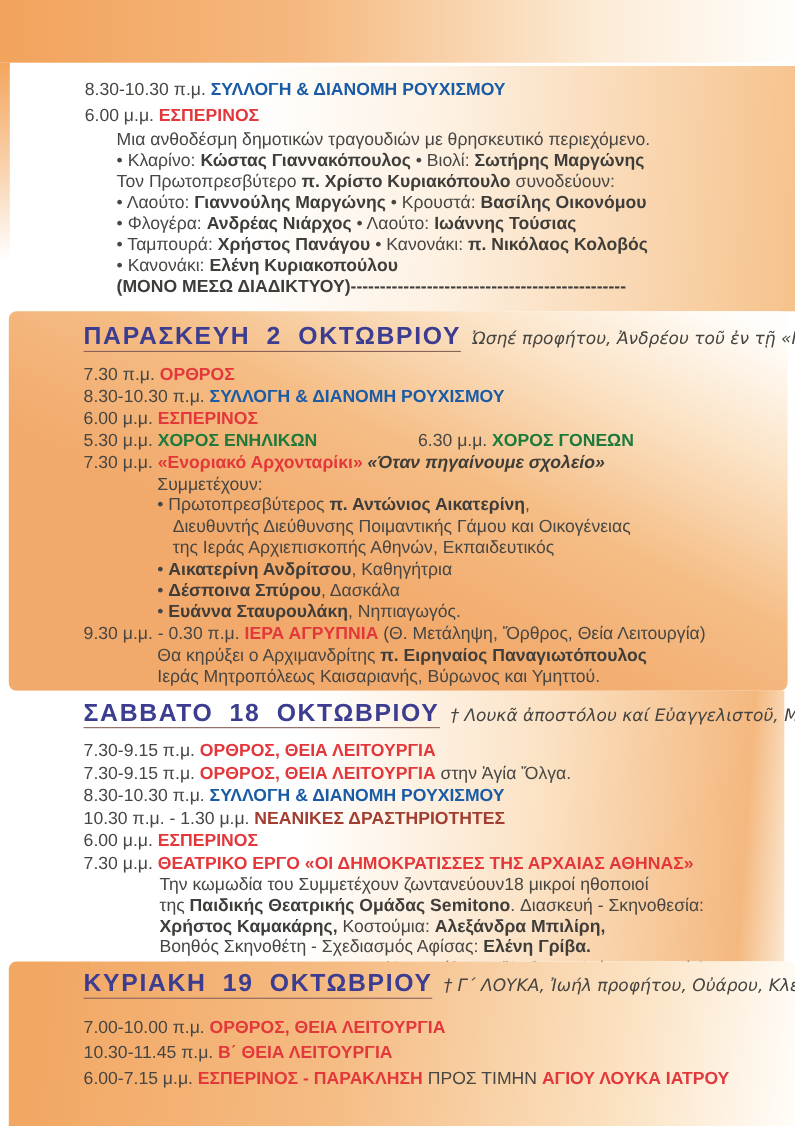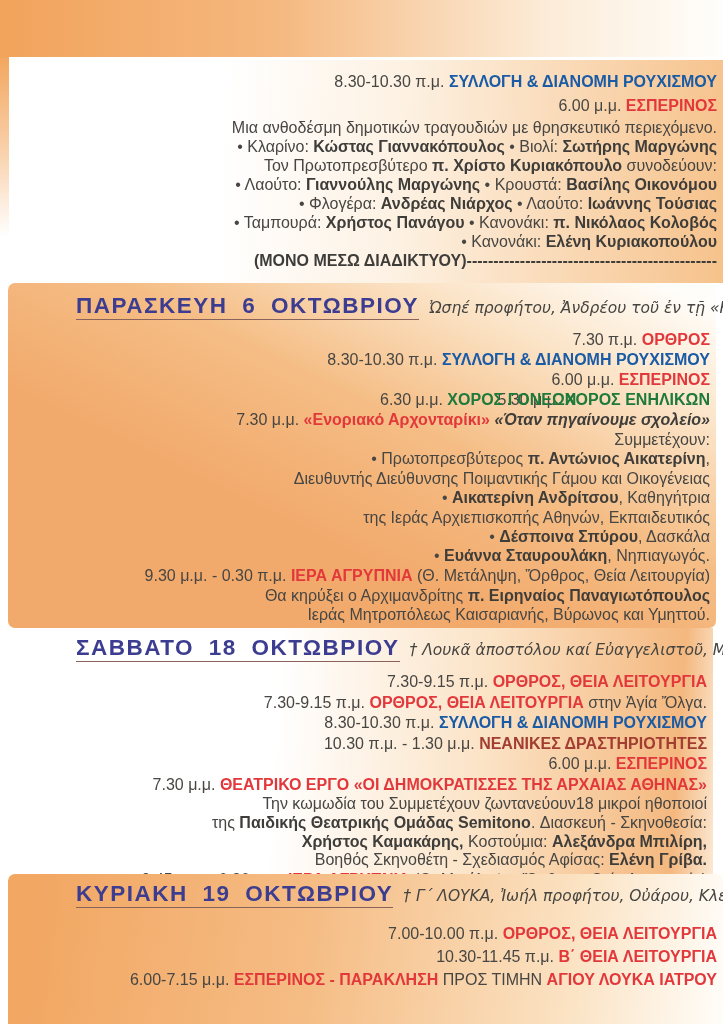--- a/index.html
+++ b/index.html
@@ -1,18 +1,18 @@
 <!DOCTYPE html>
 <html><head>
 <meta charset="utf-8">
 <style>
   html,body{margin:0;padding:0;}
   body{width:723px;height:1024px;overflow:hidden;background:#ffffff;
        font-family:"Liberation Sans","DejaVu Sans",sans-serif;}
-  .page{position:relative;width:723px;height:1024px;background:#ffffff;overflow:hidden;text-align:right;}
+  .page{position:relative;width:723px;height:1024px;background:#ffffff;overflow:hidden;}
 
   
   .topbar{position:absolute;left:0;top:0;width:723px;height:57px;
     background:linear-gradient(90deg,#f2a35c 0%,#f5b87f 38%,#fcebd6 75%,#fffefc 100%);}
   .leftstrip{position:absolute;left:0;top:57px;width:9px;height:180px;
     background:linear-gradient(180deg,#f3a65e 0%,rgba(244,176,110,.55) 55%,rgba(255,255,255,0) 100%);}
   .sec{position:absolute;box-sizing:border-box;}
   .sec .content{position:relative;padding-left:68px;padding-right:6px;}
   .sec0{left:9px;top:60px;width:714px;height:223px;padding-top:10px;
     background:linear-gradient(93deg,#ffffff 30%,#fdf1e2 55%,#f7c causa democratic88 80%,#f6c28b 100%);
@@ -73,31 +73,31 @@
         <div class="ln k-sub"><span class="p-plain">• Λαούτο: </span><span class="p-bold">Γιαννούλης Μαργώνης</span><span class="p-plain"> • Κρουστά: </span><span class="p-bold">Βασίλης Οικονόμου</span></div>
         <div class="ln k-sub"><span class="p-plain">• Φλογέρα: </span><span class="p-bold">Ανδρέας Νιάρχος</span><span class="p-plain"> • Λαούτο: </span><span class="p-bold">Ιωάννης Τούσιας</span></div>
         <div class="ln k-sub"><span class="p-plain">• Ταμπουρά: </span><span class="p-bold">Χρήστος Πανάγου</span><span class="p-plain"> • Κανονάκι: </span><span class="p-bold">π. Νικόλαος Κολοβός</span></div>
         <div class="ln k-sub"><span class="p-plain">• Κανονάκι: </span><span class="p-bold">Ελένη Κυριακοπούλου</span></div>
         <div class="ln k-sub"><span class="p-dash">(ΜΟΝΟ ΜΕΣΩ ΔΙΑΔΙΚΤΥΟΥ)</span><span class="p-dash">-----------------------------------------------</span></div>
       </div>
   </section>
 
   <section class="sec secf">
     <div class="content">
-        <div class="dayhead"><span class="title">ΠΑΡΑΣΚΕΥΗ 6 ΟΚΤΩΒΡΙΟΥ</span><span class="feast">Ὠσηέ προφήτου, Ἀνδρέου τοῦ ἐν τῇ «Κρίσει»</span></div>
+        <div class="dayhead"><span class="title">ΠΑΡΑΣΚΕΥΗ 2 ΟΚΤΩΒΡΙΟΥ</span><span class="feast">Ὠσηέ προφήτου, Ἀνδρέου τοῦ ἐν τῇ «Κρίσει»</span></div>
         <div class="ln k-item"><span class="p-time">7.30 π.μ. </span><span class="p-red">ΟΡΘΡΟΣ</span></div>
         <div class="ln k-item"><span class="p-time">8.30-10.30 π.μ. </span><span class="p-blue">ΣΥΛΛΟΓΗ &amp; ΔΙΑΝΟΜΗ ΡΟΥΧΙΣΜΟΥ</span></div>
         <div class="ln k-item"><span class="p-time">6.00 μ.μ. </span><span class="p-red">ΕΣΠΕΡΙΝΟΣ</span></div>
         <div class="ln k-item"><span class="p-time">5.30 μ.μ. </span><span class="p-green">ΧΟΡΟΣ ΕΝΗΛΙΚΩΝ</span><span class="col2"><span class="p-time">6.30 μ.μ. </span><span class="p-green">ΧΟΡΟΣ ΓΟΝΕΩΝ</span></span></div>
         <div class="ln k-item"><span class="p-time">7.30 μ.μ. </span><span class="p-redq">«Ενοριακό Αρχονταρίκι»</span><span class="p-plain">  </span><span class="p-blackit">«Όταν πηγαίνουμε σχολείο»</span></div>
         <div class="ln k-sub"><span class="p-plain">Συμμετέχουν:</span></div>
         <div class="ln k-sub"><span class="p-plain">• Πρωτοπρεσβύτερος </span><span class="p-bold">π. Αντώνιος Αικατερίνη</span><span class="p-plain">,</span></div>
         <div class="ln k-cont"><span class="p-plain">Διευθυντής Διεύθυνσης Ποιμαντικής Γάμου και Οικογένειας</span></div>
+        <div class="ln k-cont"><span class="p-plain">της Ιεράς Αρχιεπισκοπής Αθηνών, Εκπαιδευτικός</span></div>
         <div class="ln k-sub"><span class="p-plain">• </span><span class="p-bold">Αικατερίνη Ανδρίτσου</span><span class="p-plain">, Καθηγήτρια</span></div>
-        <div class="ln k-cont"><span class="p-plain">της Ιεράς Αρχιεπισκοπής Αθηνών, Εκπαιδευτικός</span></div>
         <div class="ln k-sub"><span class="p-plain">• </span><span class="p-bold">Δέσποινα Σπύρου</span><span class="p-plain">, Δασκάλα</span></div>
         <div class="ln k-sub"><span class="p-plain">• </span><span class="p-bold">Ευάννα Σταυρουλάκη</span><span class="p-plain">, Νηπιαγωγός.</span></div>
         <div class="ln k-item"><span class="p-time">9.30 μ.μ. - 0.30 π.μ. </span><span class="p-red">ΙΕΡΑ ΑΓΡΥΠΝΙΑ</span><span class="p-plain"> (Θ. Μετάληψη, Ὄρθρος, Θεία Λειτουργία)</span></div>
         <div class="ln k-sub"><span class="p-plain">Θα κηρύξει ο Αρχιμανδρίτης </span><span class="p-bold">π. Ειρηναίος Παναγιωτόπουλος</span></div>
         <div class="ln k-sub"><span class="p-plain">Ιεράς Μητροπόλεως Καισαριανής, Βύρωνος και Υμηττού.</span></div>
       </div>
   </section>
 
   <section class="sec secs">
     <div class="content">

